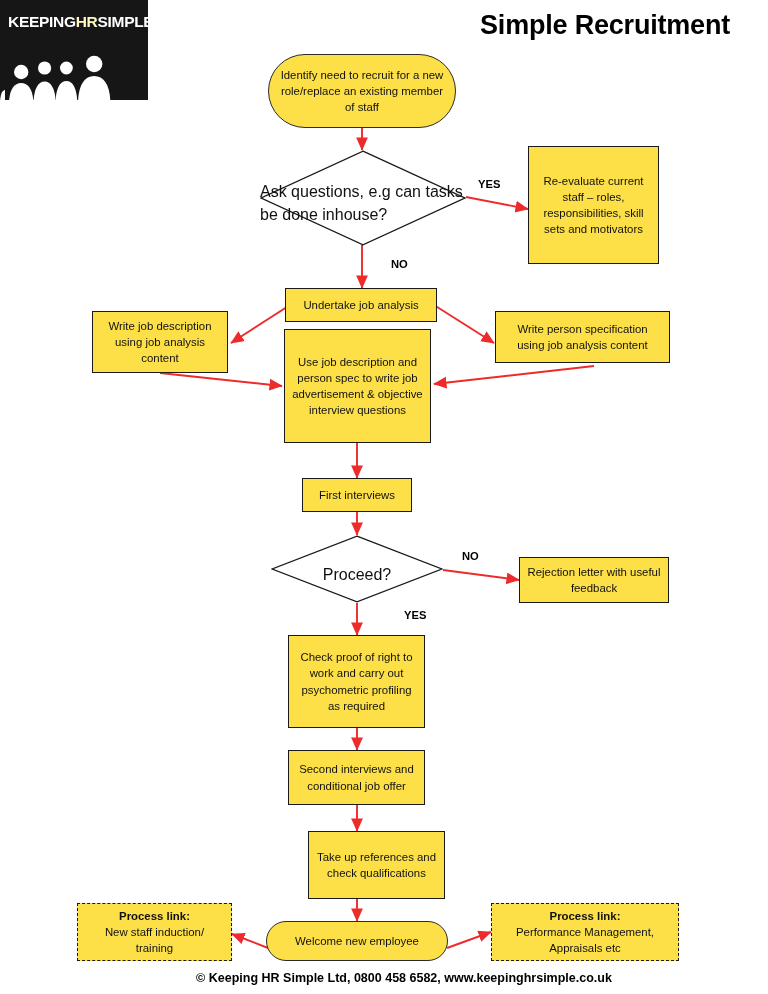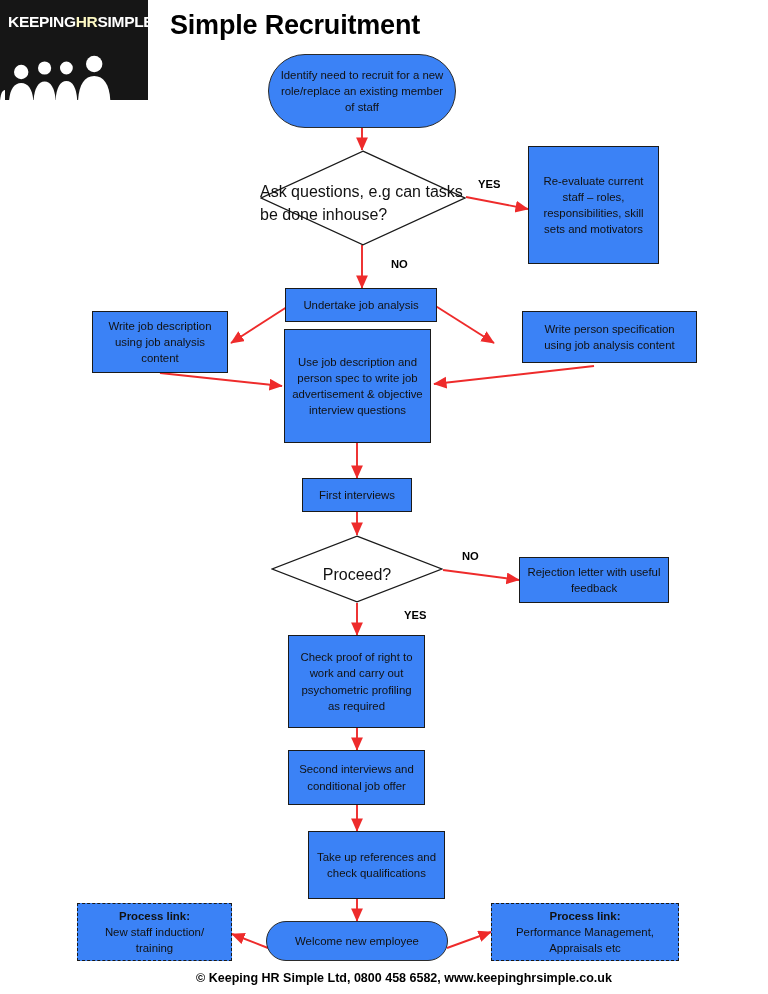--- a/index.html
+++ b/index.html
@@ -50,21 +50,21 @@
     width: 148px;
     height: 66px;
   }
 
   
   .doc-title {
     position: absolute;
     left: 170px;
     top: 10px;
     width: 560px;
-    text-align: left;
+    text-align: right;
     font-size: 27px;
     font-weight: bold;
     color: #000000;
     letter-spacing: -0.2px;
   }
 
   
   .footer {
     position: absolute;
     left: 0px;
@@ -80,21 +80,21 @@
   .node {
     position: absolute;
     box-sizing: border-box;
     display: flex;
     align-items: center;
     justify-content: center;
     text-align: center;
     font-size: 11.4px;
     line-height: 1.42;
     color: #111111;
-    background: #3b82f6;
+    background: #fde047;
     z-index: 3;
   }
   .node.process {
     border: 1.3px solid #1a1a1a;
   }
   .node.terminator {
     border: 1.4px solid #2b2b2b;
     border-radius: 999px;
   }
   .node.link {
@@ -227,21 +227,21 @@
   </div>
 
   <div class="node process" style="left:285px; top:288px; width:152px; height:34px;">
     <span class="label-inner">Undertake job analysis</span>
   </div>
 
   <div class="node process" style="left:92px; top:311px; width:136px; height:62px;">
     <span class="label-inner">Write job description using job analysis content</span>
   </div>
 
-  <div class="node process" style="left:522px; top:311px; width:175px; height:52px;">
+  <div class="node process" style="left:495px; top:311px; width:175px; height:52px;">
     <span class="label-inner">Write person specification using job analysis content</span>
   </div>
 
   <div class="node process" style="left:284px; top:329px; width:147px; height:114px;">
     <span class="label-inner">Use job description and person spec to write job advertisement &amp; objective interview questions</span>
   </div>
 
   <div class="node process" style="left:302px; top:478px; width:110px; height:34px;">
     <span class="label-inner">First interviews</span>
   </div>

